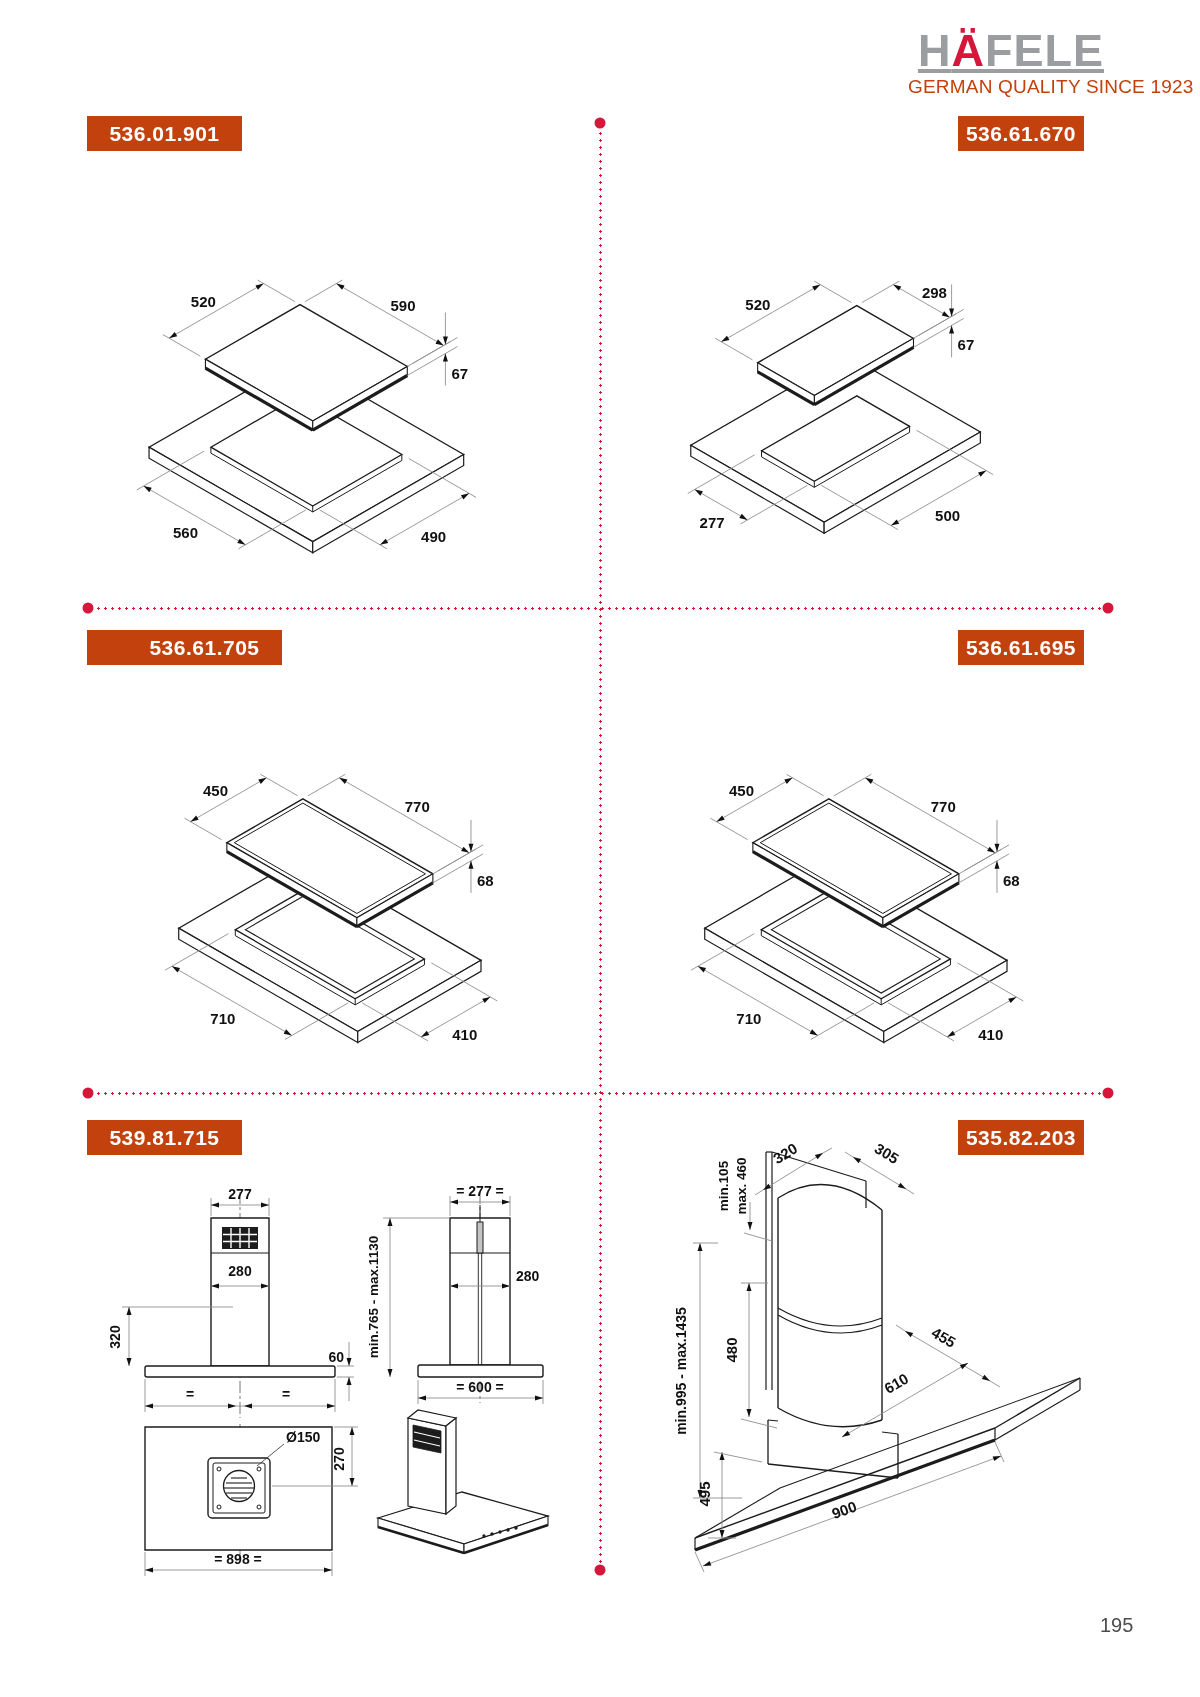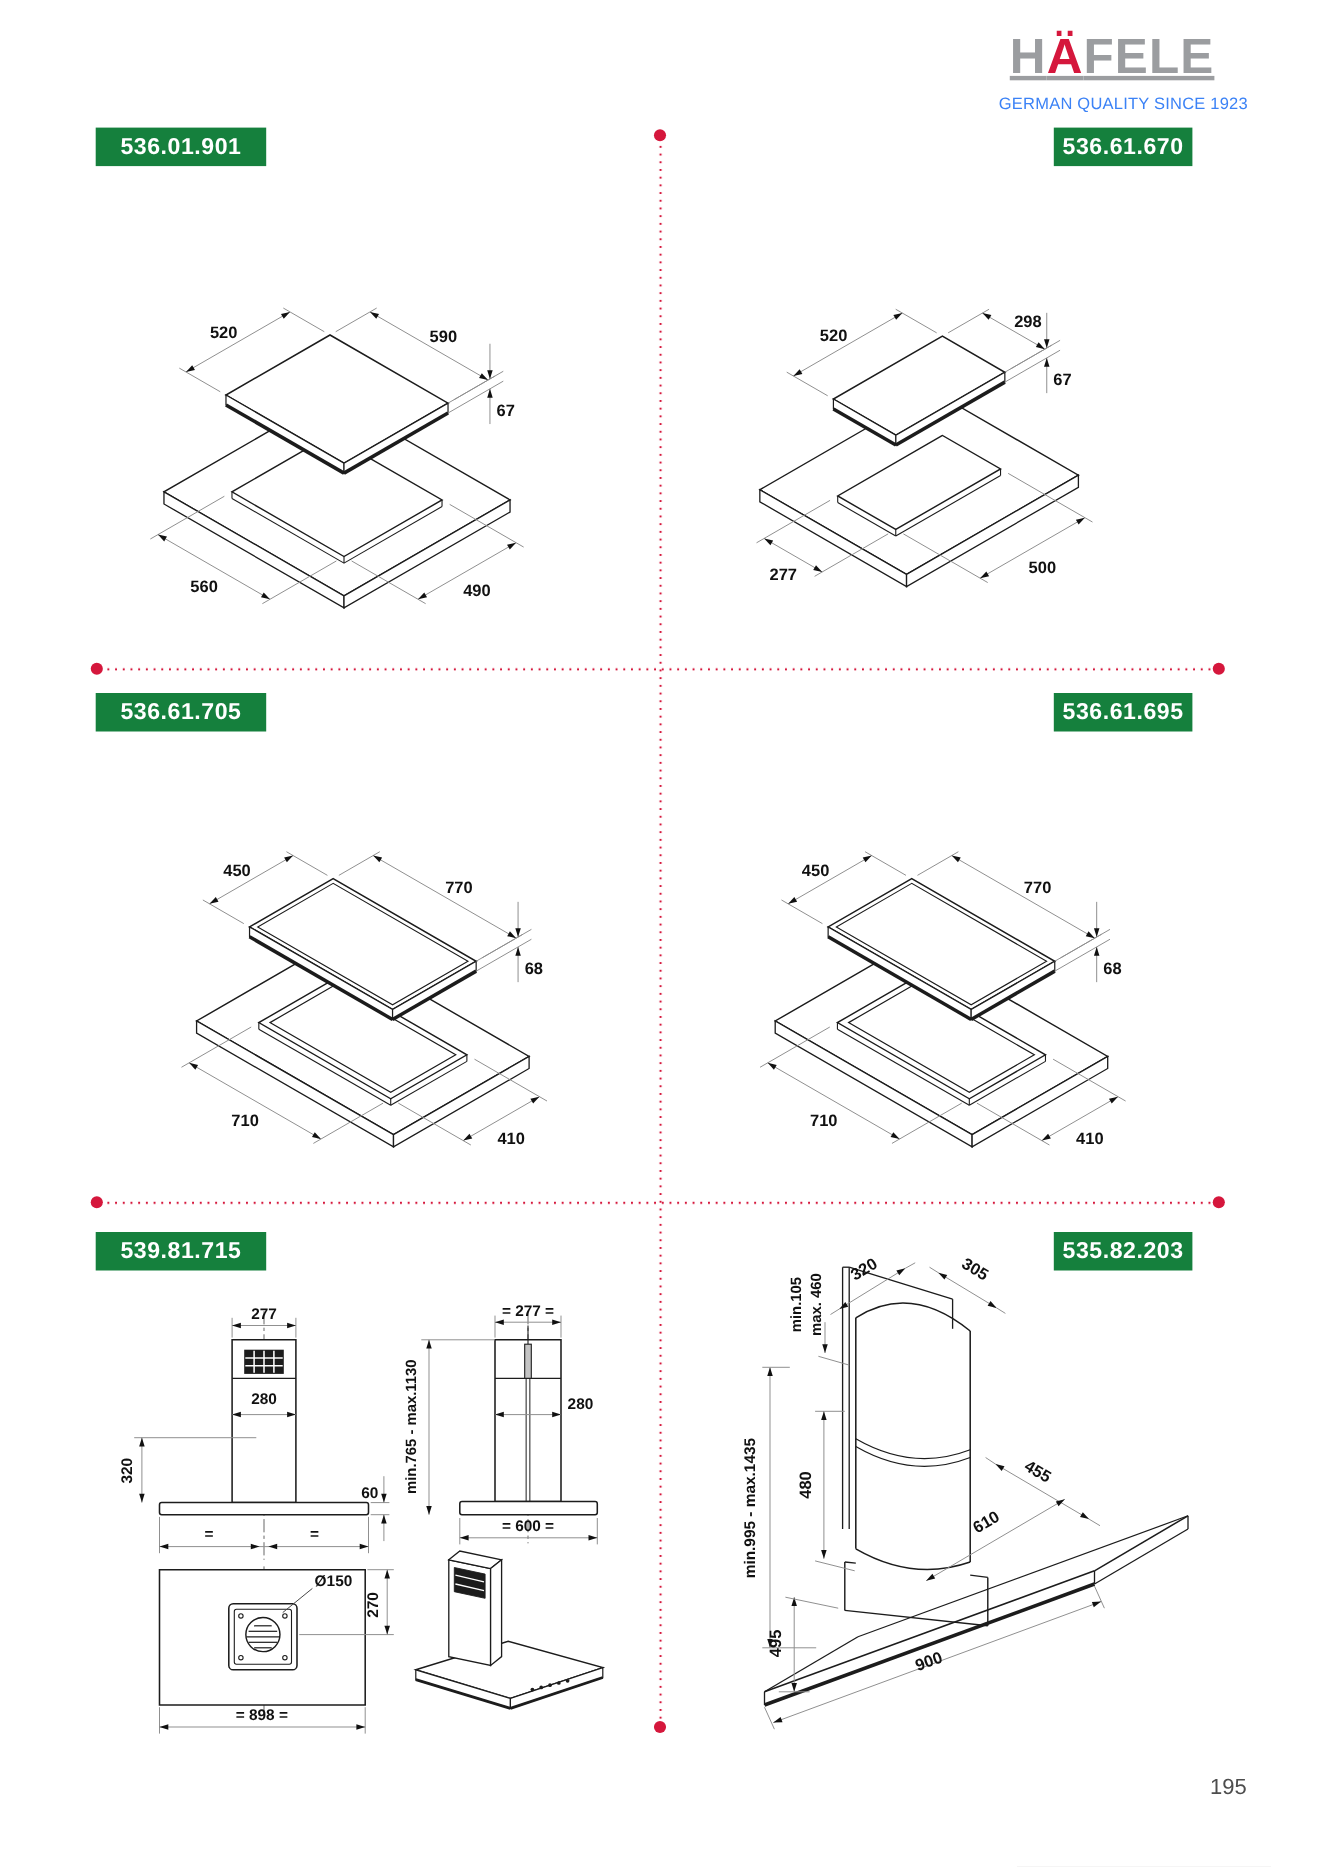--- a/index.html
+++ b/index.html
@@ -1,22 +1,22 @@
 <!DOCTYPE html>
 <html><head>
 <meta charset="utf-8">
 <style>
   html,body{margin:0;padding:0;background:#e8e8e8;}
   .page{position:relative;width:1200px;height:1697px;background:#ffffff;margin:0 auto;
         font-family:"Liberation Sans",sans-serif;overflow:hidden;}
   .logo-block{position:absolute;left:908px;top:28px;width:206px;text-align:center;}
   .logo-text{font-size:45px;font-weight:bold;color:#9b9da0;letter-spacing:1px;line-height:1;text-decoration:underline;}
   .logo-text .accent{color:#d5173c;}
-  .tagline{font-size:15px;color:#3b82f6;margin-top:13px;letter-spacing:0.2px;white-space:nowrap;}
-  .sku{position:absolute;width:155px;height:35px;background:#15803d;color:#fff;
+  .tagline{font-size:19px;color:#c2410c;margin-top:3px;letter-spacing:0.2px;white-space:nowrap;}
+  .sku{position:absolute;width:155px;height:35px;background:#c2410c;color:#fff;
        font-size:21px;font-weight:bold;display:flex;align-items:center;justify-content:center;
        letter-spacing:0.5px;z-index:6;}
   .sku.r{width:126px;}
   .dot-h{position:absolute;height:3px;z-index:1;
          background-image:radial-gradient(circle,#d5173c 1.1px,rgba(255,255,255,0) 1.25px);
          background-size:7px 3px;}
   .dot-v{position:absolute;width:3px;z-index:1;
          background-image:radial-gradient(circle,#d5173c 1.1px,rgba(255,255,255,0) 1.25px);
          background-size:3px 7px;}
   .bigdot{position:absolute;width:11px;height:11px;border-radius:50%;background:#d5173c;
@@ -39,21 +39,21 @@
   <div class="dot-h" style="left:88px;top:1092px;width:1020px;"></div>
   <div class="bigdot" style="left:600px;top:123px;"></div>
   <div class="bigdot" style="left:600px;top:1570px;"></div>
   <div class="bigdot" style="left:88px;top:608px;"></div>
   <div class="bigdot" style="left:1108px;top:608px;"></div>
   <div class="bigdot" style="left:88px;top:1093px;"></div>
   <div class="bigdot" style="left:1108px;top:1093px;"></div>
 
   <div class="sku" style="left:87px;top:116px;">536.01.901</div>
   <div class="sku r" style="left:958px;top:116px;">536.61.670</div>
-  <div class="sku" style="left:87px;top:630px;">536.61.705</div>
+  <div class="sku" style="left:87px;top:630px;padding-left:40px;">536.61.705</div>
   <div class="sku r" style="left:958px;top:630px;text-align:center;">536.61.695</div>
   <div class="sku" style="left:87px;top:1120px;">539.81.715</div>
   <div class="sku r" style="left:958px;top:1120px;">535.82.203</div>
 
   <svg id="d901" style="left:75px;top:195px;" width="480" height="370" viewBox="0 0 480 370">
       <g>
         <polygon points="225,165 74.05620000000002,252.14999999999998 237.7302,346.65 388.674,259.5" fill="#fff" stroke="#1c1c1c" stroke-width="1.3"></polygon>
         <polygon points="74.05620000000002,252.14999999999998 237.7302,346.65 237.7302,357.65 74.05620000000002,263.15" fill="#fff" stroke="#1c1c1c" stroke-width="1.2"></polygon>
         <polygon points="237.7302,346.65 388.674,259.5 388.674,270.5 237.7302,357.65" fill="#fff" stroke="#1c1c1c" stroke-width="1.2"></polygon>
         <polygon points="225,200.7 135.8886,252.14999999999998 237.7302,310.95 326.84159999999997,259.5" fill="none" stroke="#1c1c1c" stroke-width="1.3"></polygon>

